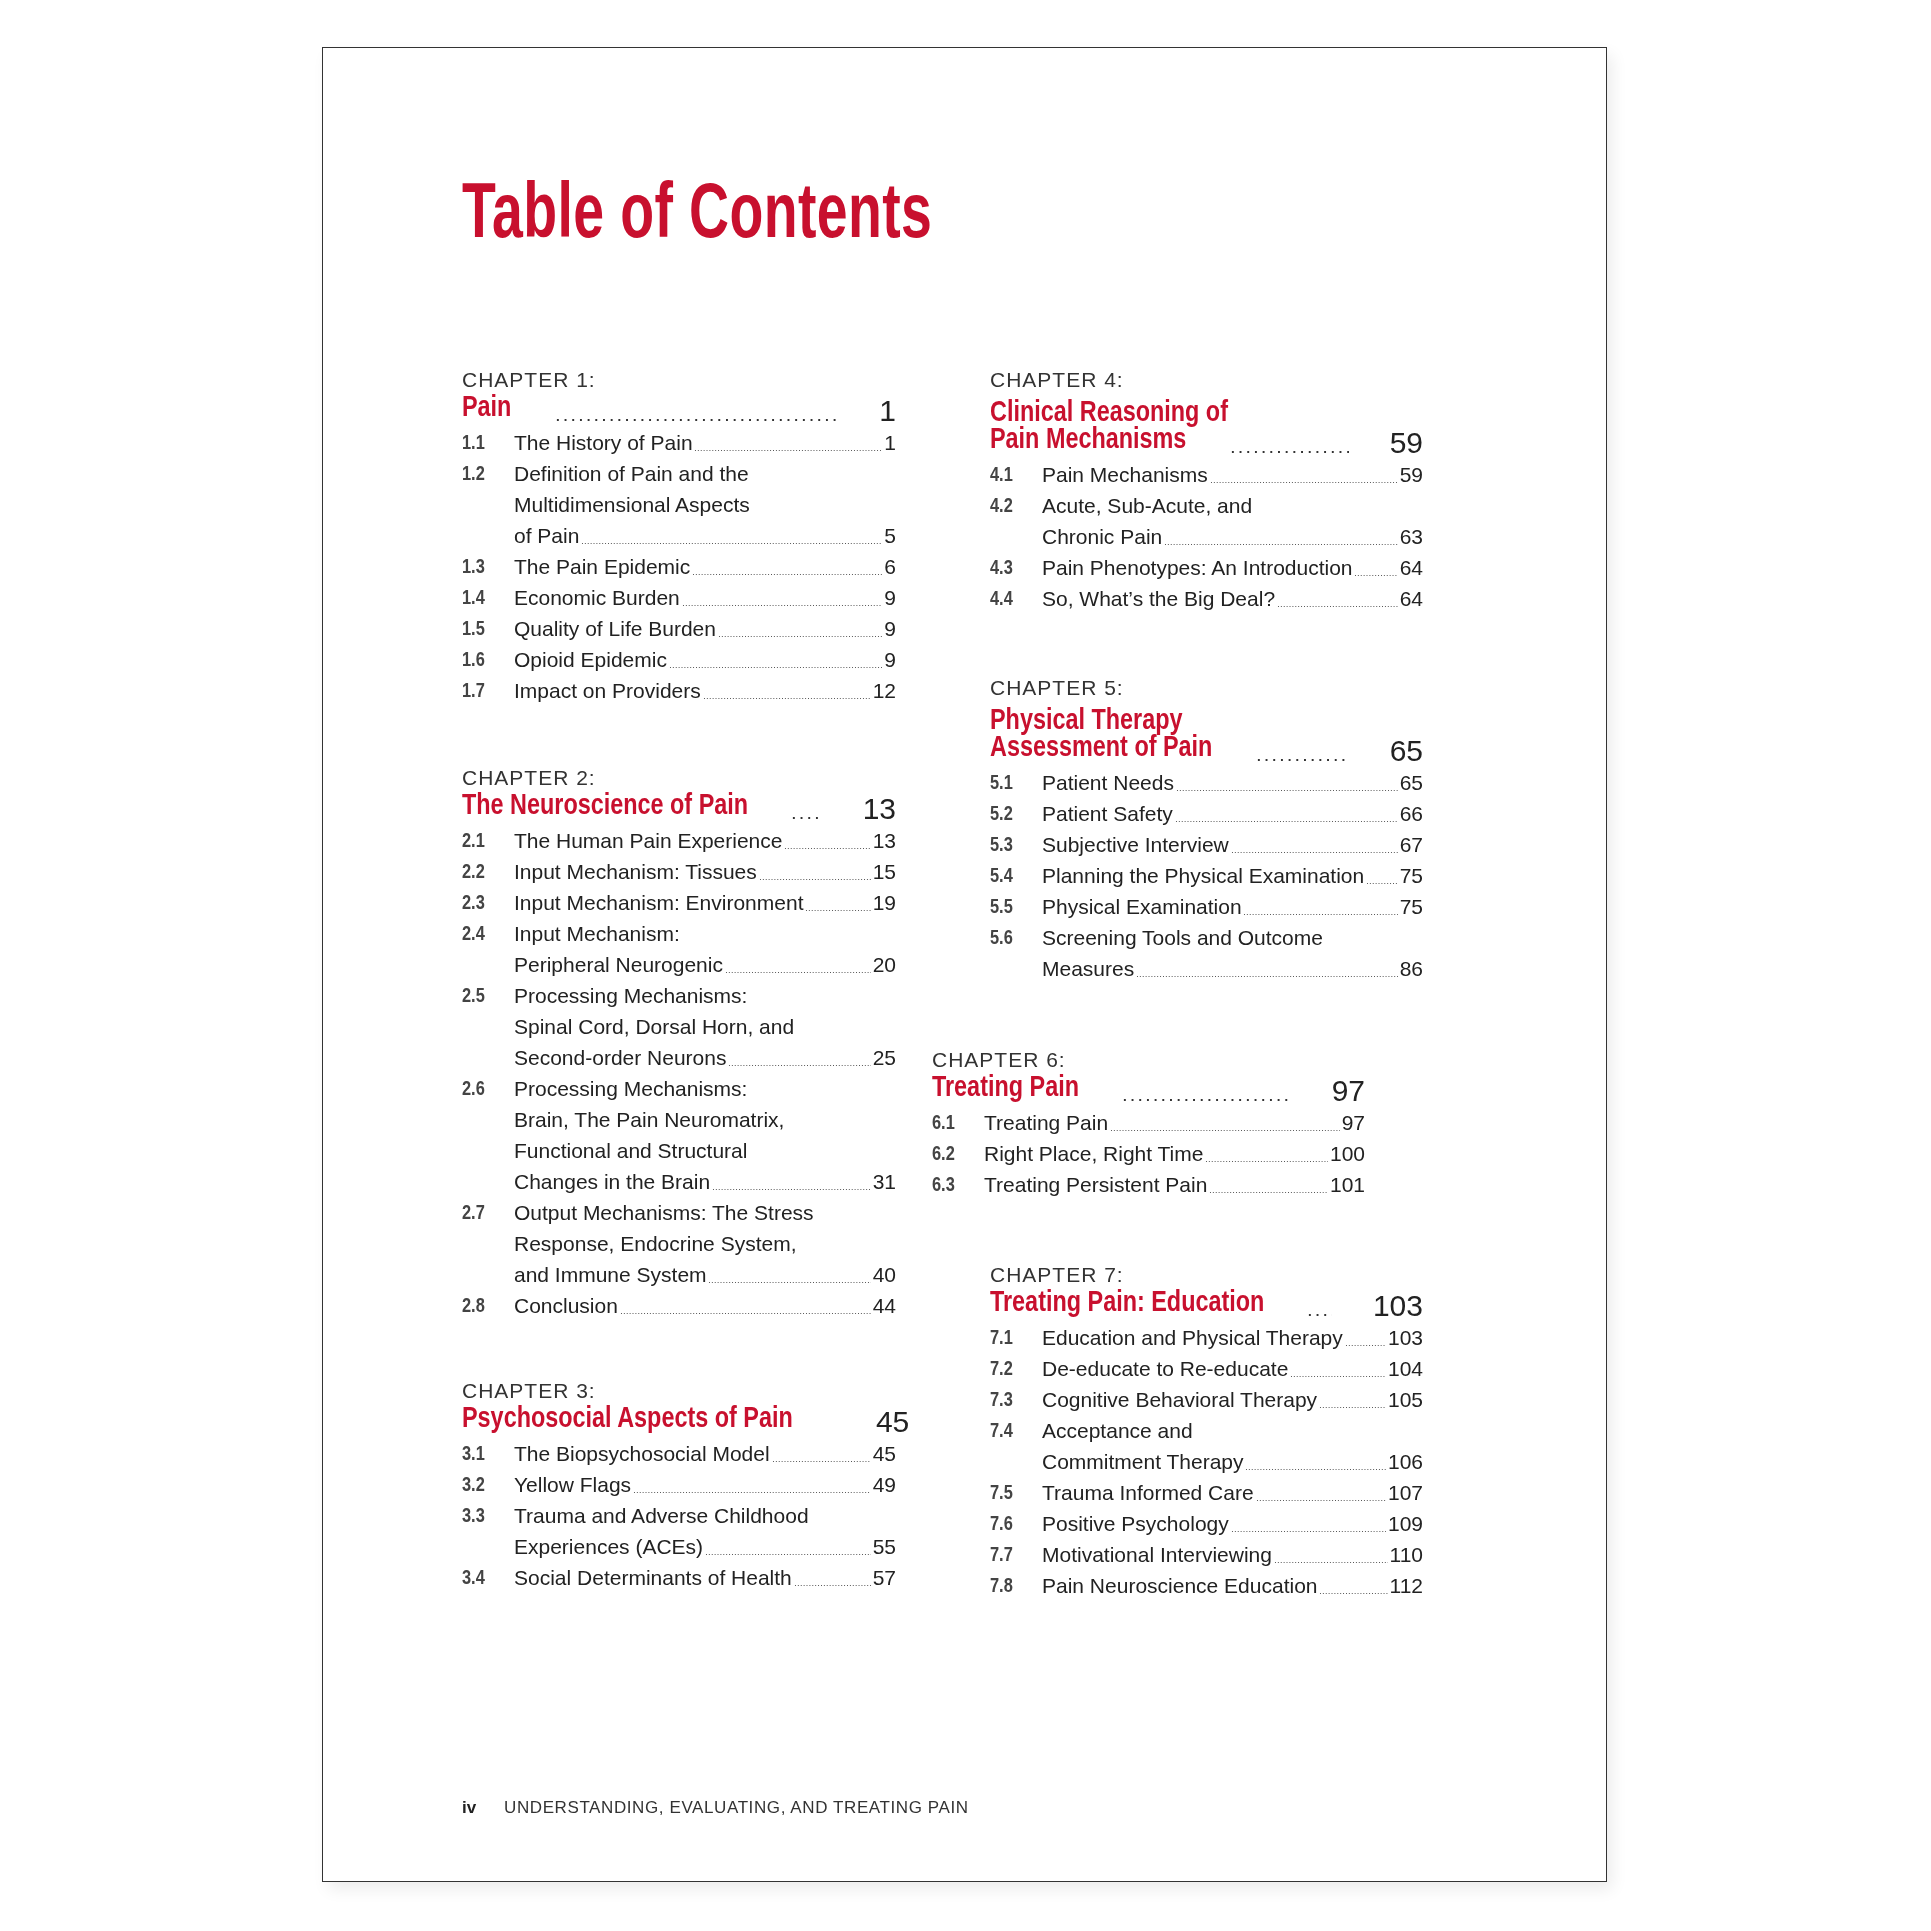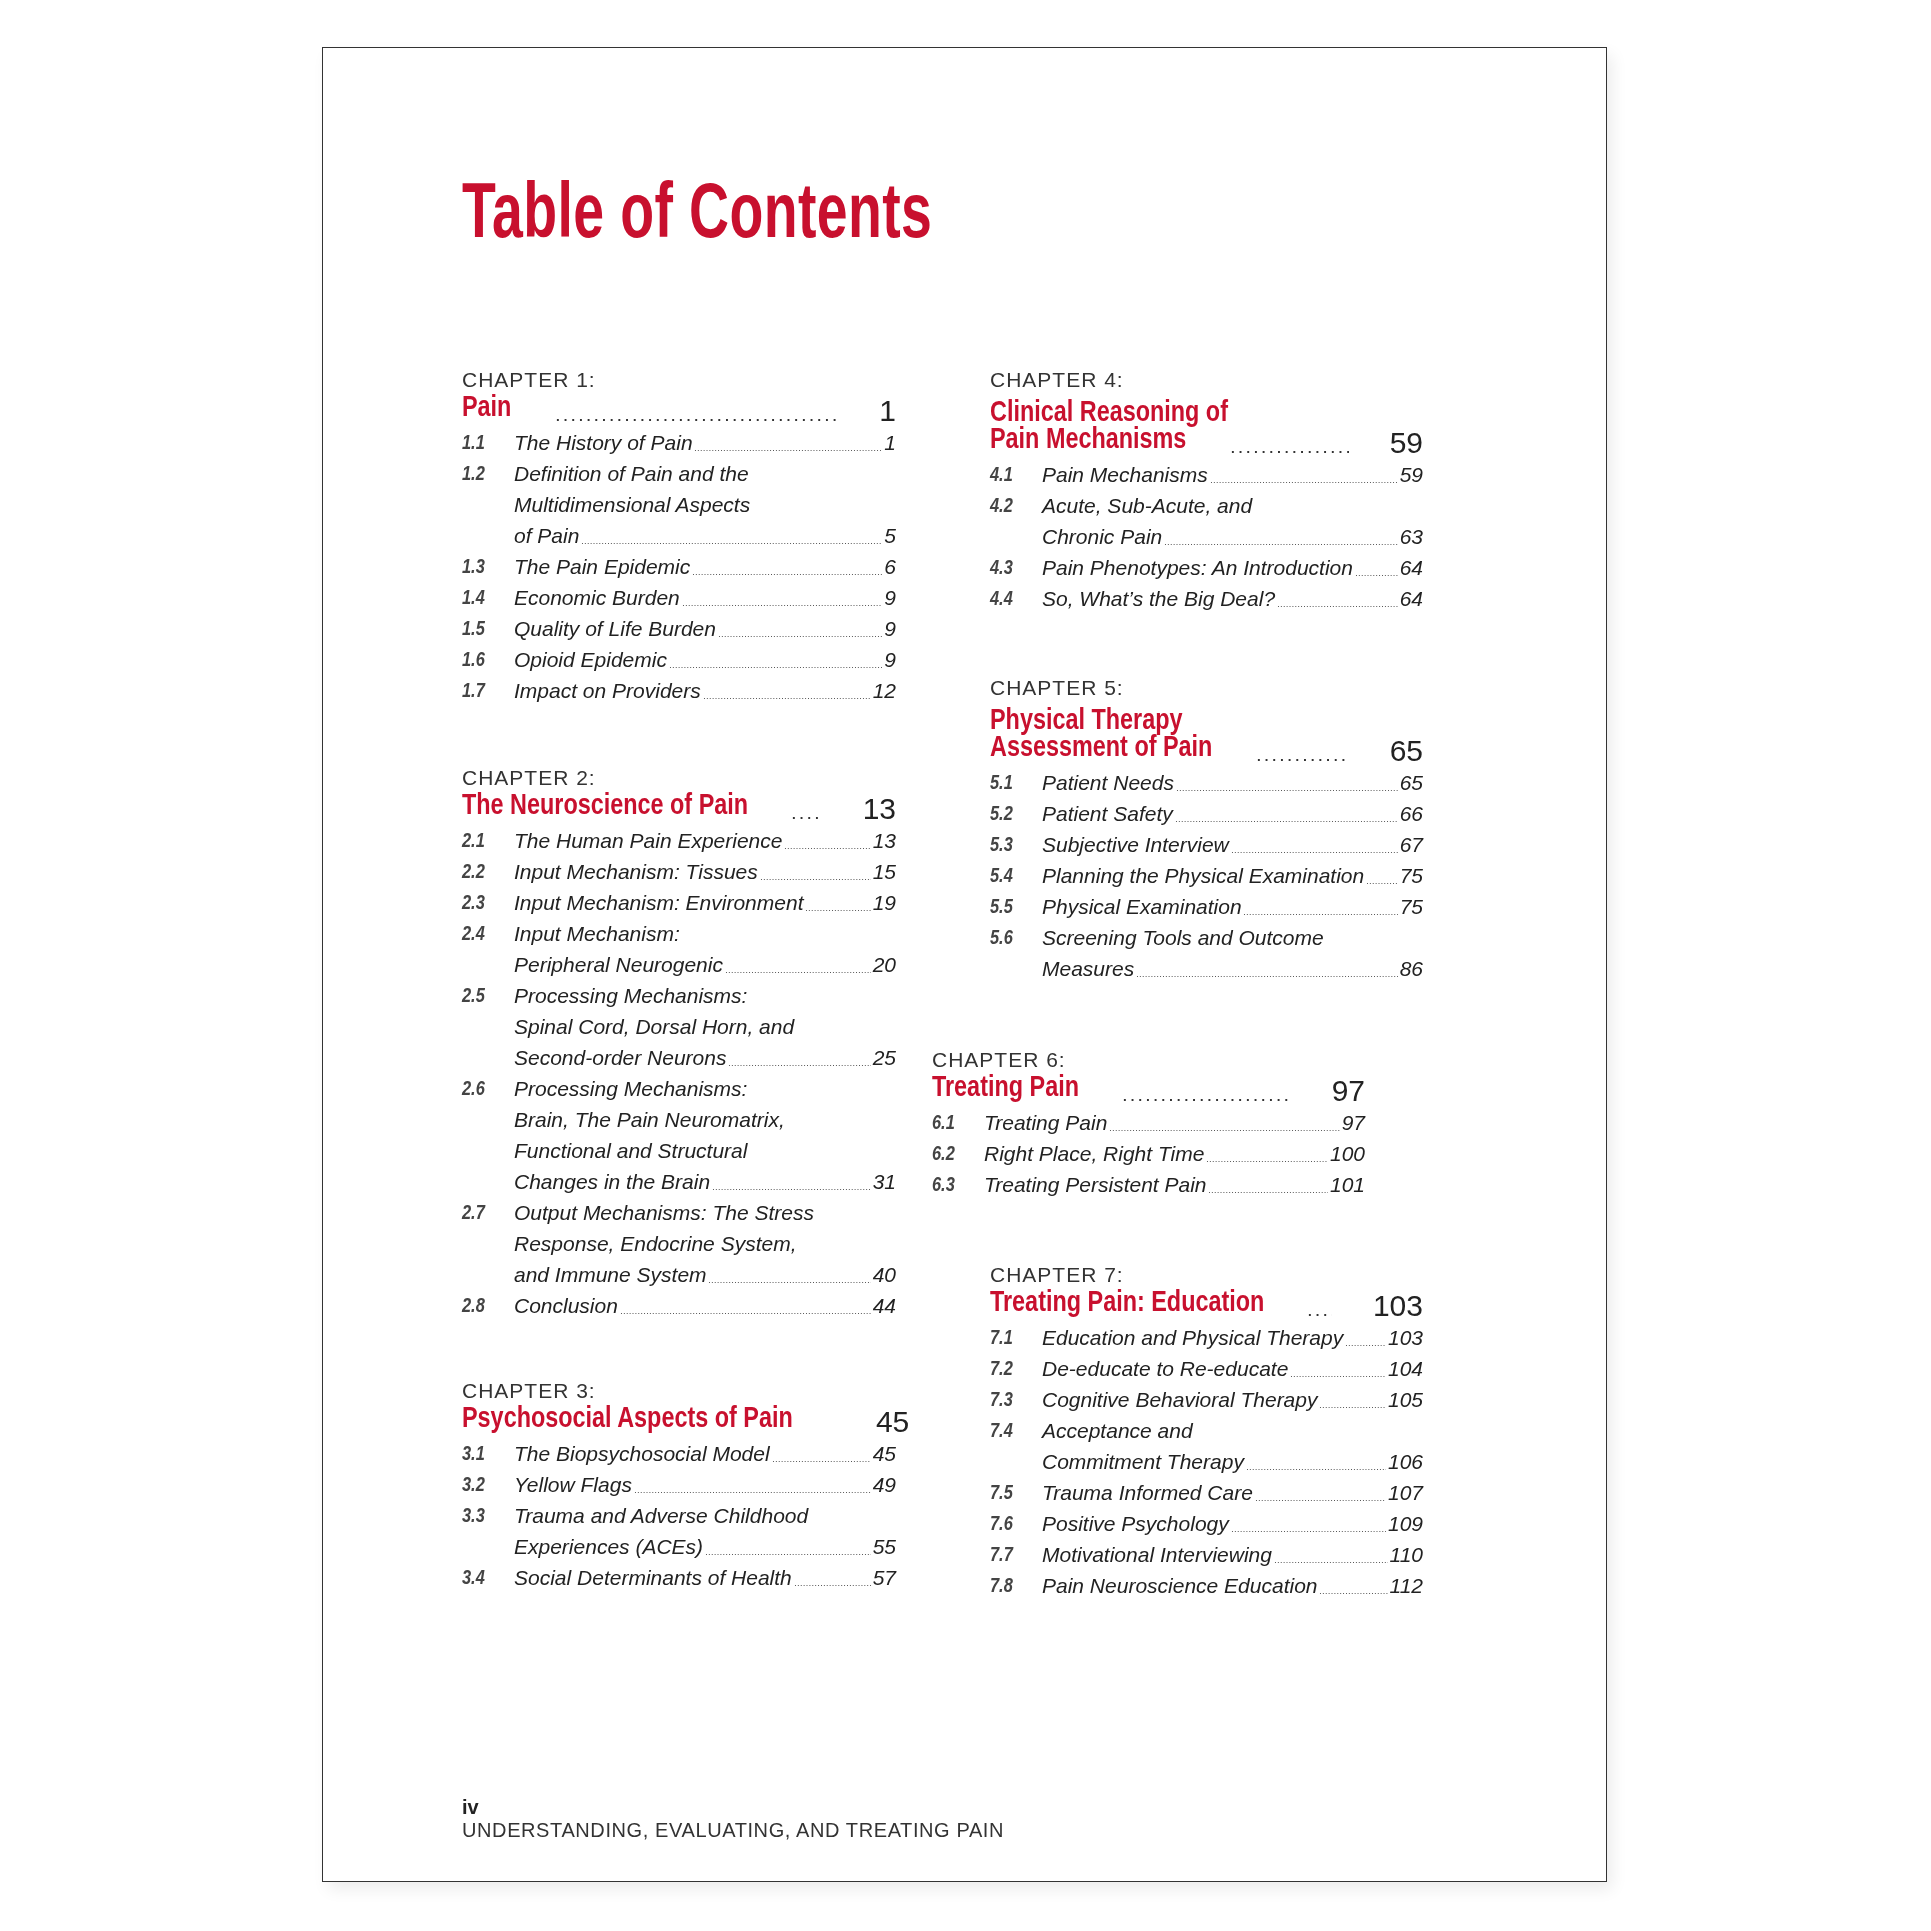--- a/index.html
+++ b/index.html
@@ -35,38 +35,37 @@
   .ch-title-line .t {
     font-weight: bold; color: #C8102E; font-size: 30px; white-space: nowrap;
     display: inline-block; transform: scaleX(0.78); transform-origin: left bottom;
   }
   .leader-big {
     flex: 1; height: 32px; margin: 0 3.9px 0 0;
     background-image: radial-gradient(circle, #333 1.1px, transparent 1.4px);
     background-size: 7.7px 3.9px; background-repeat: repeat-x; background-position: left 23px;
   }
   .ch-page { font-size: 30px; color: #222; white-space: nowrap; font-weight: normal; line-height: 32px; }
-  .item { display: flex; align-items: flex-end; height: 31px; line-height: 31px; font-size: 21px; color: #222; font-style: italic; }
+  .item { display: flex; align-items: flex-end; height: 31px; line-height: 31px; font-size: 21px; color: #222; }
   .item .num {
     width: 52px; flex: none; font-weight: bold; color: #444; font-size: 20px;
     display: inline-block;
   }
   .item .num span { display: inline-block; transform: scaleX(0.82); transform-origin: left bottom; }
   .item .txt { white-space: nowrap; }
   .item .leader {
     flex: 1; height: 31px; margin: 0 1.9px;
     background-image: radial-gradient(circle, #555 0.7px, transparent 0.9px);
     background-size: 2.9px 2.9px; background-repeat: repeat-x; background-position: left 22px;
   }
   .item .pg { white-space: nowrap; }
   .item.cont .num { visibility: hidden; }
   .footer {
-    position: absolute; left: 462px; top: 1796px; font-size: 20px; line-height: 23px; color: #333; white-space: nowrap;
+    position: absolute; left: 462px; top: 1796px; font-size: 17px; line-height: 23px; color: #333; white-space: nowrap;
     display: flex;
-    flex-direction: column;
   }
   .footer .folio { font-weight: bold; width: 42px; color: #222; }
   .footer .running { letter-spacing: 0.6px; }
 </style>
 </head>
 <body>
 
 <div class="page"></div>
 
 <h1 class="doc-title">Table of Contents</h1>

